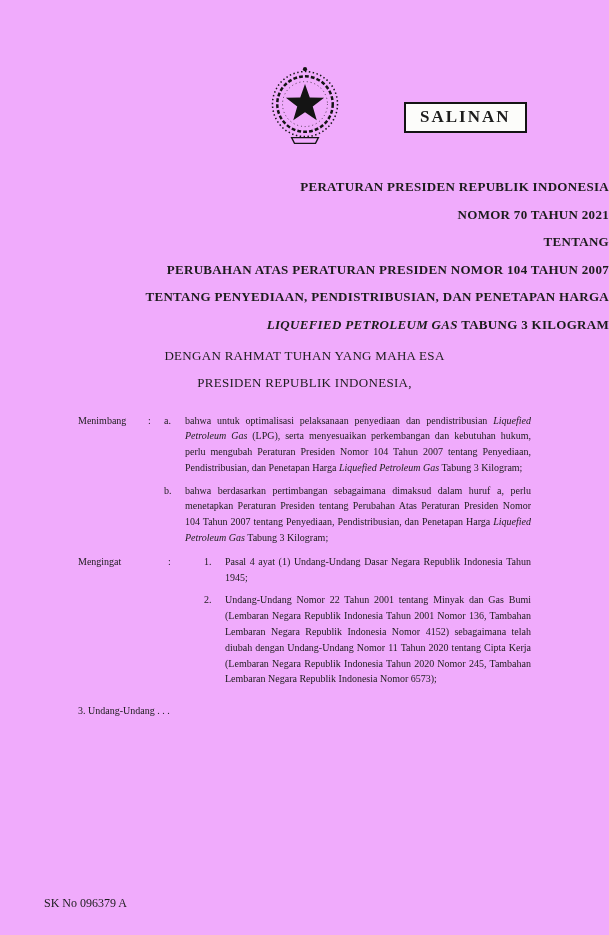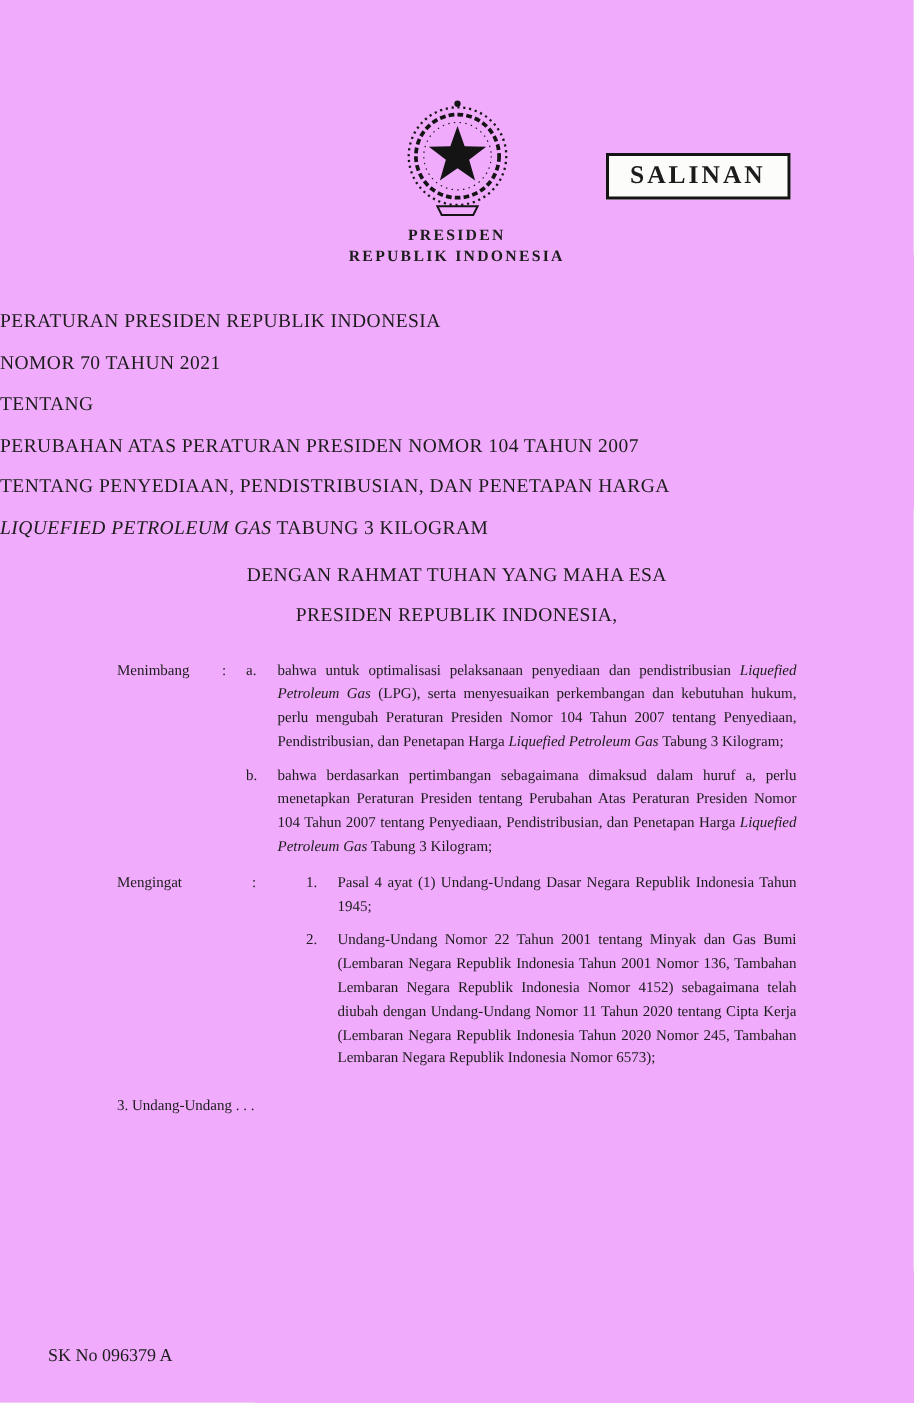--- a/index.html
+++ b/index.html
@@ -15,41 +15,41 @@
     background:#fcfcfa;
   }
   .stamp span { font-weight:700; font-size:17px; letter-spacing:2px; }
   
   .emblem { padding-top:62px; display:flex; justify-content:center; }
   
   .letterhead { text-align:center; margin-top:2px; }
   .lh1 { font-size:10.5px; font-weight:700; letter-spacing:1.5px; }
   .lh2 { font-size:10.5px; font-weight:700; letter-spacing:1.5px; margin-top:3px; }
   
-  .titleblock { margin-top:30px; text-align:left; }
+  .titleblock { margin-top:30px; text-align:right;font-weight:bold; }
   .tl { font-size:13px; letter-spacing:0.3px; margin-bottom:14.5px; line-height:1; }
   .preamble { text-align:center; margin-top:18px; }
   .preamble .tl { margin-bottom:14px; }
   
   .content {
     margin:24px 0 0 78px; width:453px;
     font-size:10px; line-height:15.8px;
   }
   .clause { display:flex; }
   .clause + .clause { margin-top:8px;gap:20px; }
   .c-label { flex:0 0 70px; }
   .c-colon { flex:0 0 16px; }
   .c-items { flex:1; }
   .item { display:flex; }
   .item + .item { margin-top:7px; }
   .marker { flex:0 0 21px; }
   .itext { flex:1; text-align:justify; }
   .it { font-style:italic; }
   .catchword { text-align:left; padding-right:26px; margin-top:16px; }
-  .footer { position:absolute; left:32px; top:896px; font-size:12px; }
+  .footer { position:absolute; left:44px; top:896px; font-size:12px; }
   svg .ink { stroke:#141414; }
 </style>
 </head>
 <body>
 
 <div class="page">
 
   <div class="stamp">
     <span>SALINAN</span>
   </div>
@@ -58,24 +58,20 @@
     <svg width="96" height="88" viewBox="0 0 100 92" fill="none" xmlns="http://www.w3.org/2000/svg">
       <circle class="ink" cx="50" cy="44" r="34" stroke-width="1.6" stroke-dasharray="1.5 2.6"></circle>
       <circle class="ink" cx="50" cy="44" r="29" stroke-width="2.6" stroke-dasharray="4 2.2"></circle>
       <circle class="ink" cx="50" cy="44" r="23.5" stroke-width="0.8" stroke-dasharray="1 3"></circle>
       <polygon fill="#141414" points="50,23 55,37.1 70,37.5 58.1,46.6 62.3,61 50,52.5 37.7,61 41.9,46.6 30,37.5 45,37.1"></polygon>
       <path class="ink" d="M36,79 L64,79 L61,85 L39,85 Z" stroke-width="1.4"></path>
       <circle fill="#141414" cx="50" cy="7.5" r="2.2"></circle>
     </svg>
   </div>
 
-  <div class="letterhead">
-    <div class="lh1">PRESIDEN</div>
-    <div class="lh2">REPUBLIK  INDONESIA</div>
-  </div>
 
   <div class="titleblock">
     <div class="tl">PERATURAN PRESIDEN REPUBLIK INDONESIA</div>
     <div class="tl">NOMOR 70 TAHUN 2021</div>
     <div class="tl">TENTANG</div>
     <div class="tl">PERUBAHAN ATAS PERATURAN PRESIDEN NOMOR 104 TAHUN 2007</div>
     <div class="tl">TENTANG PENYEDIAAN, PENDISTRIBUSIAN, DAN PENETAPAN HARGA</div>
     <div class="tl"><span class="it">LIQUEFIED PETROLEUM GAS</span><span> TABUNG 3 KILOGRAM</span></div>
   </div>
 

